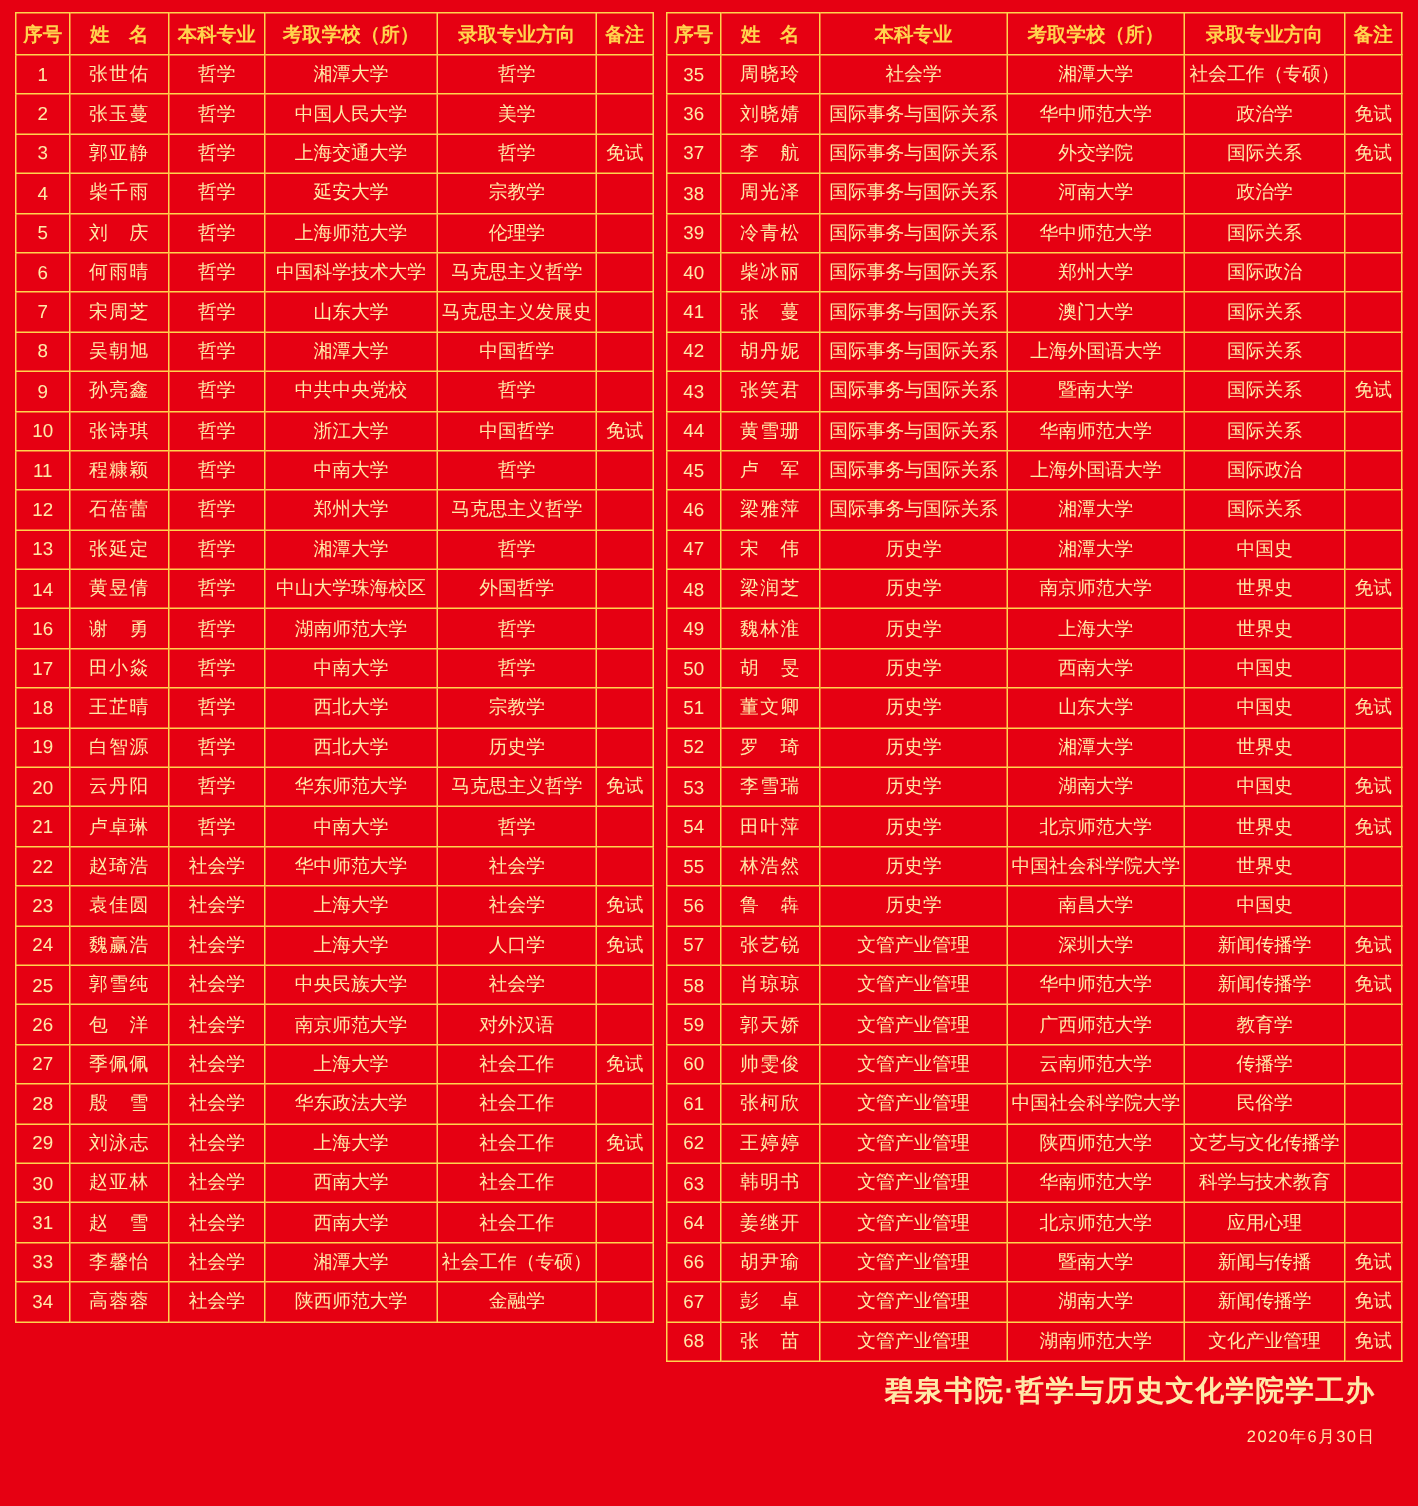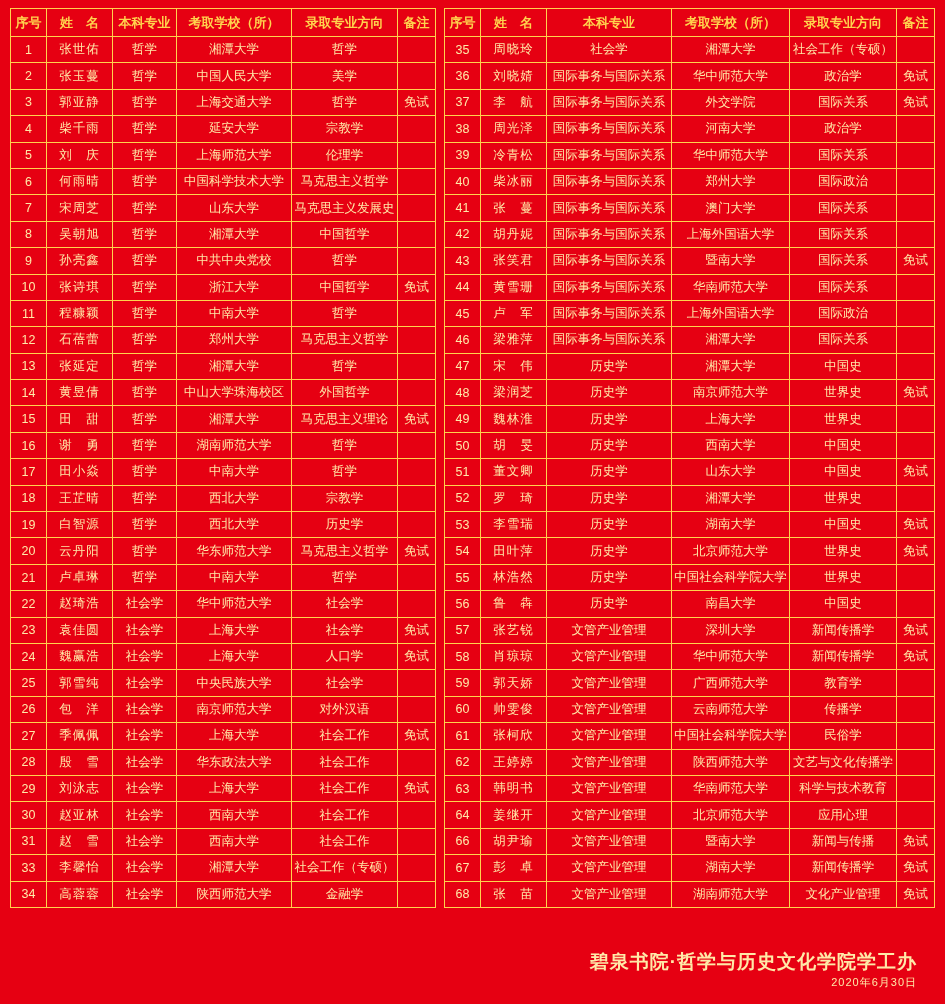--- a/index.html
+++ b/index.html
@@ -5,21 +5,21 @@
   html,body{margin:0;padding:0;}
   body{
     width:945px;height:1004px;
     background:#e60012;
     font-family:"Liberation Sans","DejaVu Sans",sans-serif;
     color:#fff;
     overflow:hidden;
   }
   .sheet{
     box-sizing:border-box;
-    width:945px;height:1004px;
+    width:945px;height:721px;
     padding:8px 10px 0 10px;
     display:flex;flex-direction:column;
   }
   .tables{
     display:flex;
     gap:8px;
     align-items:flex-start;
   }
   table{
     border-collapse:collapse;
@@ -63,21 +63,21 @@
   .footer{
     margin-top:auto;
     text-align:right;
     padding:6px 18px 14px 0;
   }
   .footer .line1{
     font-size:19px;
     font-weight:bold;
     color:#ffe9a8;
     letter-spacing:1px;
-    margin-bottom:0;
+    margin-bottom:10px;
   }
   .footer .line2{
     font-size:11px;
     color:#ffe9a8;
     letter-spacing:1px;
   }
 </style>
 </head>
 <body>
 
@@ -210,28 +210,20 @@
           </tr>
           <tr>
             <td>14</td>
             <td class="name">黄昱倩</td>
             <td>哲学</td>
             <td>中山大学珠海校区</td>
             <td>外国哲学</td>
             <td></td>
           </tr>
           <tr>
-            <td>15</td>
-            <td class="name">田　甜</td>
-            <td>哲学</td>
-            <td>湘潭大学</td>
-            <td>马克思主义理论</td>
-            <td>免试</td>
-          </tr>
-          <tr>
             <td>16</td>
             <td class="name">谢　勇</td>
             <td>哲学</td>
             <td>湖南师范大学</td>
             <td>哲学</td>
             <td></td>
           </tr>
           <tr>
             <td>17</td>
             <td class="name">田小焱</td>

